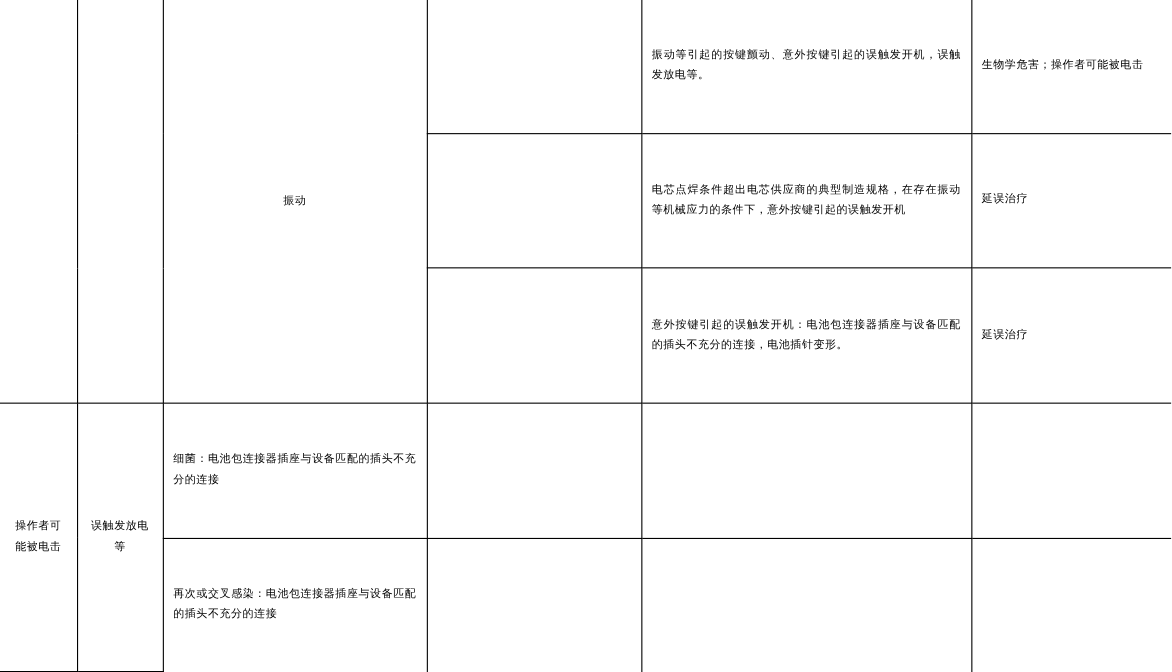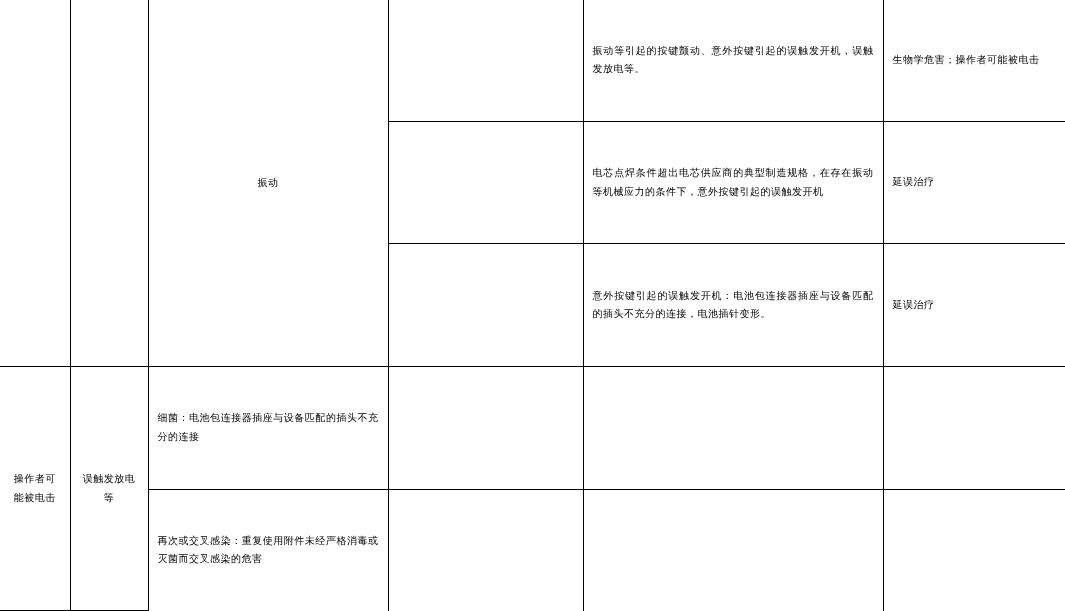--- a/index.html
+++ b/index.html
@@ -104,20 +104,20 @@
 
       <tr>
         <td class="center" rowspan="2">操作者可能被电击</td>
         <td class="center" rowspan="2">误触发放电等</td>
         <td class="just">细菌：电池包连接器插座与设备匹配的插头不充分的连接</td>
         <td></td>
         <td></td>
         <td></td>
       </tr>
       <tr>
-        <td class="just">再次或交叉感染：重复使用附件未经严格消毒或灭菌而交叉感染的危害</td>
+        <td class="just">再次或交叉感染：电池包连接器插座与设备匹配的插头不充分的连接</td>
         <td></td>
         <td></td>
         <td></td>
       </tr>
     </tbody>
   </table>
 </div>
 
 </body></html>

